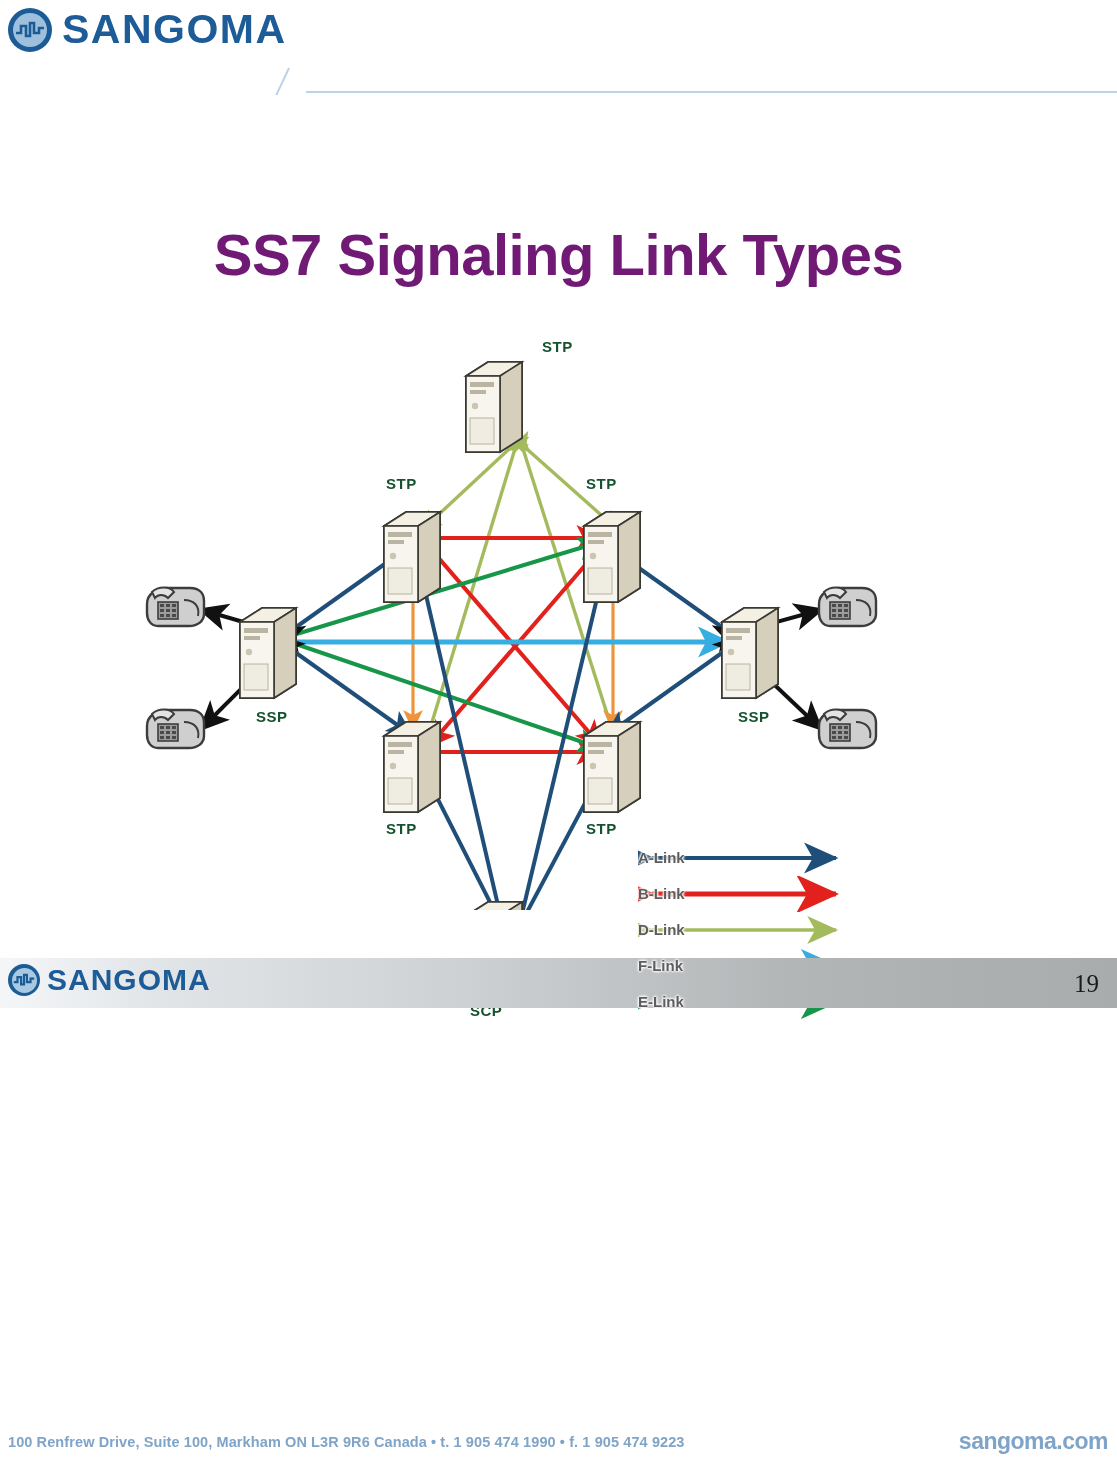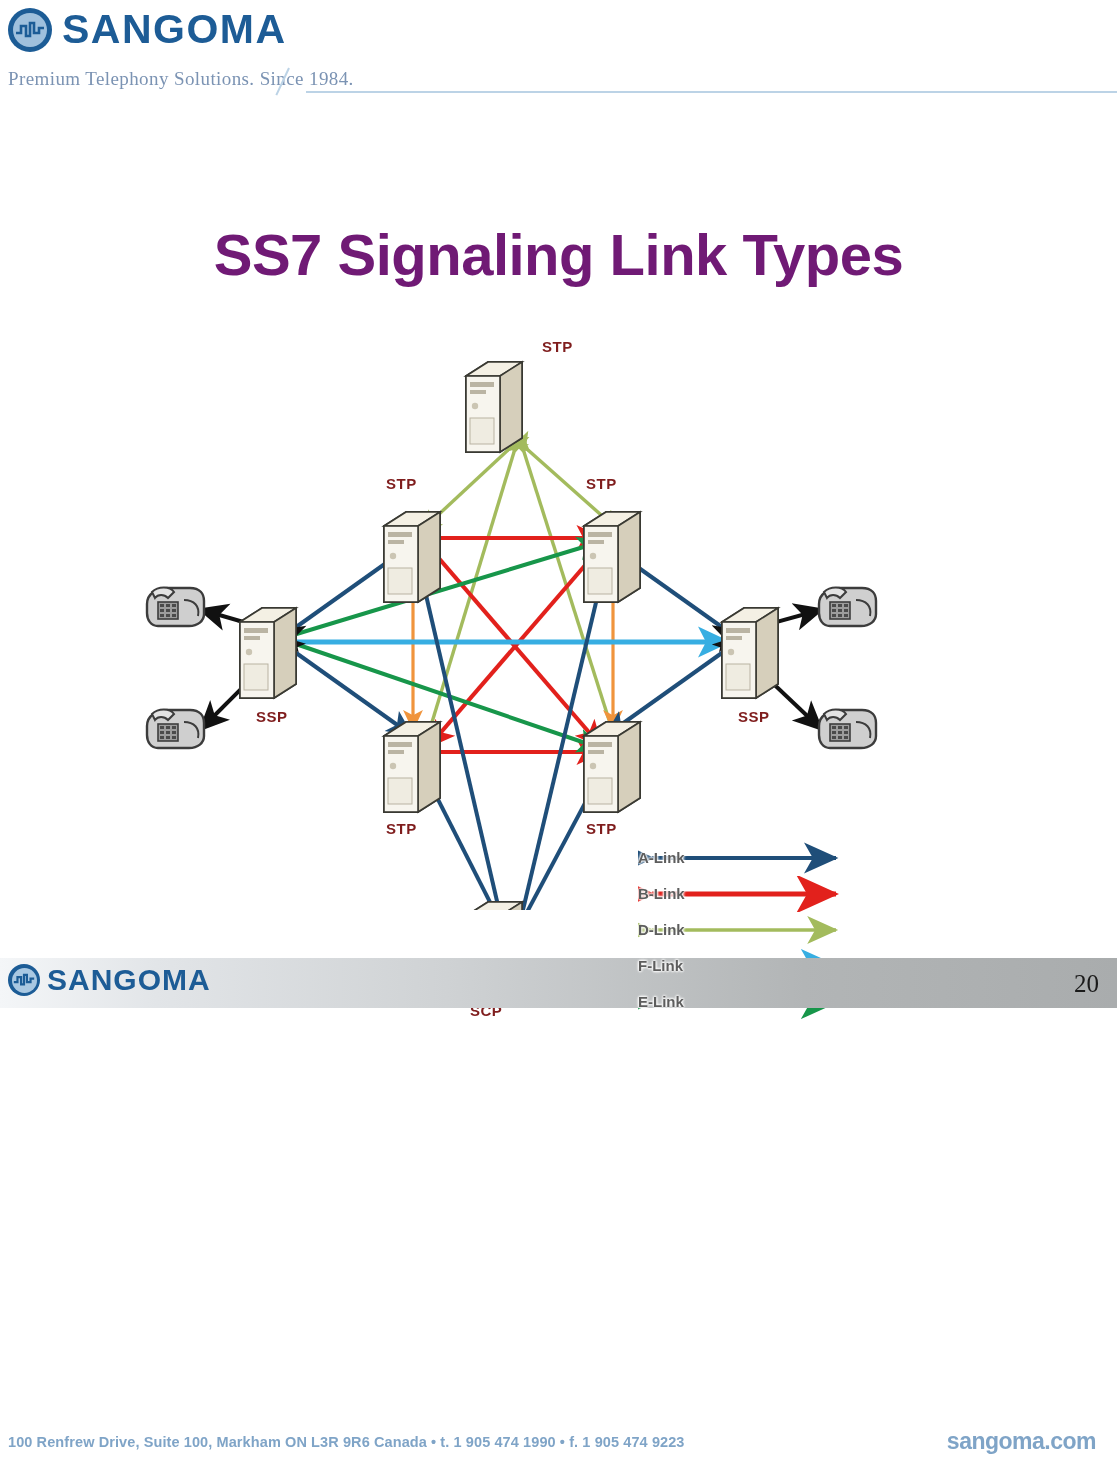--- a/index.html
+++ b/index.html
@@ -29,21 +29,21 @@
 
   
   .slide{position:absolute;left:0;top:105px;width:1117px;height:850px;}
   .slide-title{position:absolute;left:0;top:116px;width:1117px;text-align:center;
     font-size:58px;font-weight:600;color:#701a75;letter-spacing:-.5px;
     font-family:"Liberation Sans",sans-serif;}
 
   .diagram{position:absolute;left:130px;top:185px;width:760px;height:620px;}
   .diagram svg{display:block;}
 
-  .node-label{position:absolute;font-size:15px;font-weight:bold;color:#7f1d1d;
+  .node-label{position:absolute;font-size:15px;font-weight:bold;color:#14532d;
     letter-spacing:.5px;font-family:"Liberation Sans",sans-serif;}
 
   
   .legend{position:absolute;left:638px;top:735px;width:212px;}
   .legend-row{position:relative;height:36px;}
   .legend-row .lbl{position:absolute;left:0;top:0;width:212px;text-align:left;
     font-size:15px;font-weight:bold;color:#5d5d5d;line-height:36px;
     font-family:"Liberation Sans",sans-serif;
     text-shadow:0 0 3px #fff,0 0 3px #fff,0 0 3px #fff,0 0 2px #fff;z-index:2;}
 
@@ -53,41 +53,40 @@
   .footbar-brand{position:absolute;left:8px;top:5px;display:flex;align-items:center;gap:7px;}
   .fb-mark{width:32px;height:32px;border-radius:50%;background:#1c5c96;
     display:flex;align-items:center;justify-content:center;}
   .fb-mark .inner{width:25px;height:25px;border-radius:50%;background:#a9c8e2;
     display:flex;align-items:center;justify-content:center;overflow:hidden;}
   .fb-word{font-size:30px;font-weight:bold;color:#1d5c96;letter-spacing:1px;}
   .page-num{position:absolute;right:18px;top:12px;font-size:25px;color:#1a1a1a;
     font-family:"Liberation Serif",serif;}
 
   
-  .botfoot{position:absolute;left:0;top:1424px;width:1102px;height:50px;}
+  .botfoot{position:absolute;left:0;top:1424px;width:1102px;height:50px;padding-left:12px;}
   .addr{position:absolute;left:8px;top:10px;font-size:14.5px;font-weight:bold;color:#7fa4c7;
     letter-spacing:.1px;white-space:nowrap;}
   .site{position:absolute;right:6px;top:4px;font-size:23px;font-weight:bold;color:#7fa4c7;
     letter-spacing:-.5px;}
 </style>
 </head>
 <body>
 
 <div class="header">
   <div class="brand">
     <div class="brand-mark">
       <div class="inner">
         <svg width="30" height="22" viewBox="0 0 30 22" aria-hidden="true">
           <path d="M1 14 L6 14 L6 7 L11 7 L11 17 L15 17 L15 4 L19 4 L19 14 L24 14 L24 9 L29 9" fill="none" stroke="#1c5c96" stroke-width="2.6" stroke-linejoin="miter"></path>
         </svg>
       </div>
     </div>
     <div class="brand-word">SANGOMA</div>
   </div>
-  <div class="tagline">Premium Telephony Solutions. Since 1984.</div>
   <div class="hdr-rule"></div>
   <div class="hdr-rule-diag"></div>
 </div>
 
 <div class="slide">
 
   <div class="slide-title">SS7 Signaling Link Types</div>
 
   <div class="diagram">
     <svg width="760" height="620" viewBox="0 0 760 620">
@@ -330,19 +329,19 @@
   <div class="footbar-brand">
     <div class="fb-mark">
       <div class="inner">
         <svg width="22" height="16" viewBox="0 0 30 22" aria-hidden="true">
           <path d="M1 14 L6 14 L6 7 L11 7 L11 17 L15 17 L15 4 L19 4 L19 14 L24 14 L24 9 L29 9" fill="none" stroke="#1c5c96" stroke-width="3" stroke-linejoin="miter"></path>
         </svg>
       </div>
     </div>
     <div class="fb-word">SANGOMA</div>
   </div>
-  <div class="page-num">20</div>
+  <div class="page-num">19</div>
 </div>
 
 <div class="botfoot">
   <div class="addr">100 Renfrew Drive, Suite 100, Markham ON L3R 9R6 Canada  •  t. 1 905 474 1990  •  f. 1 905 474 9223</div>
   <div class="site">sangoma.com</div>
 </div>
 
 </body></html>

